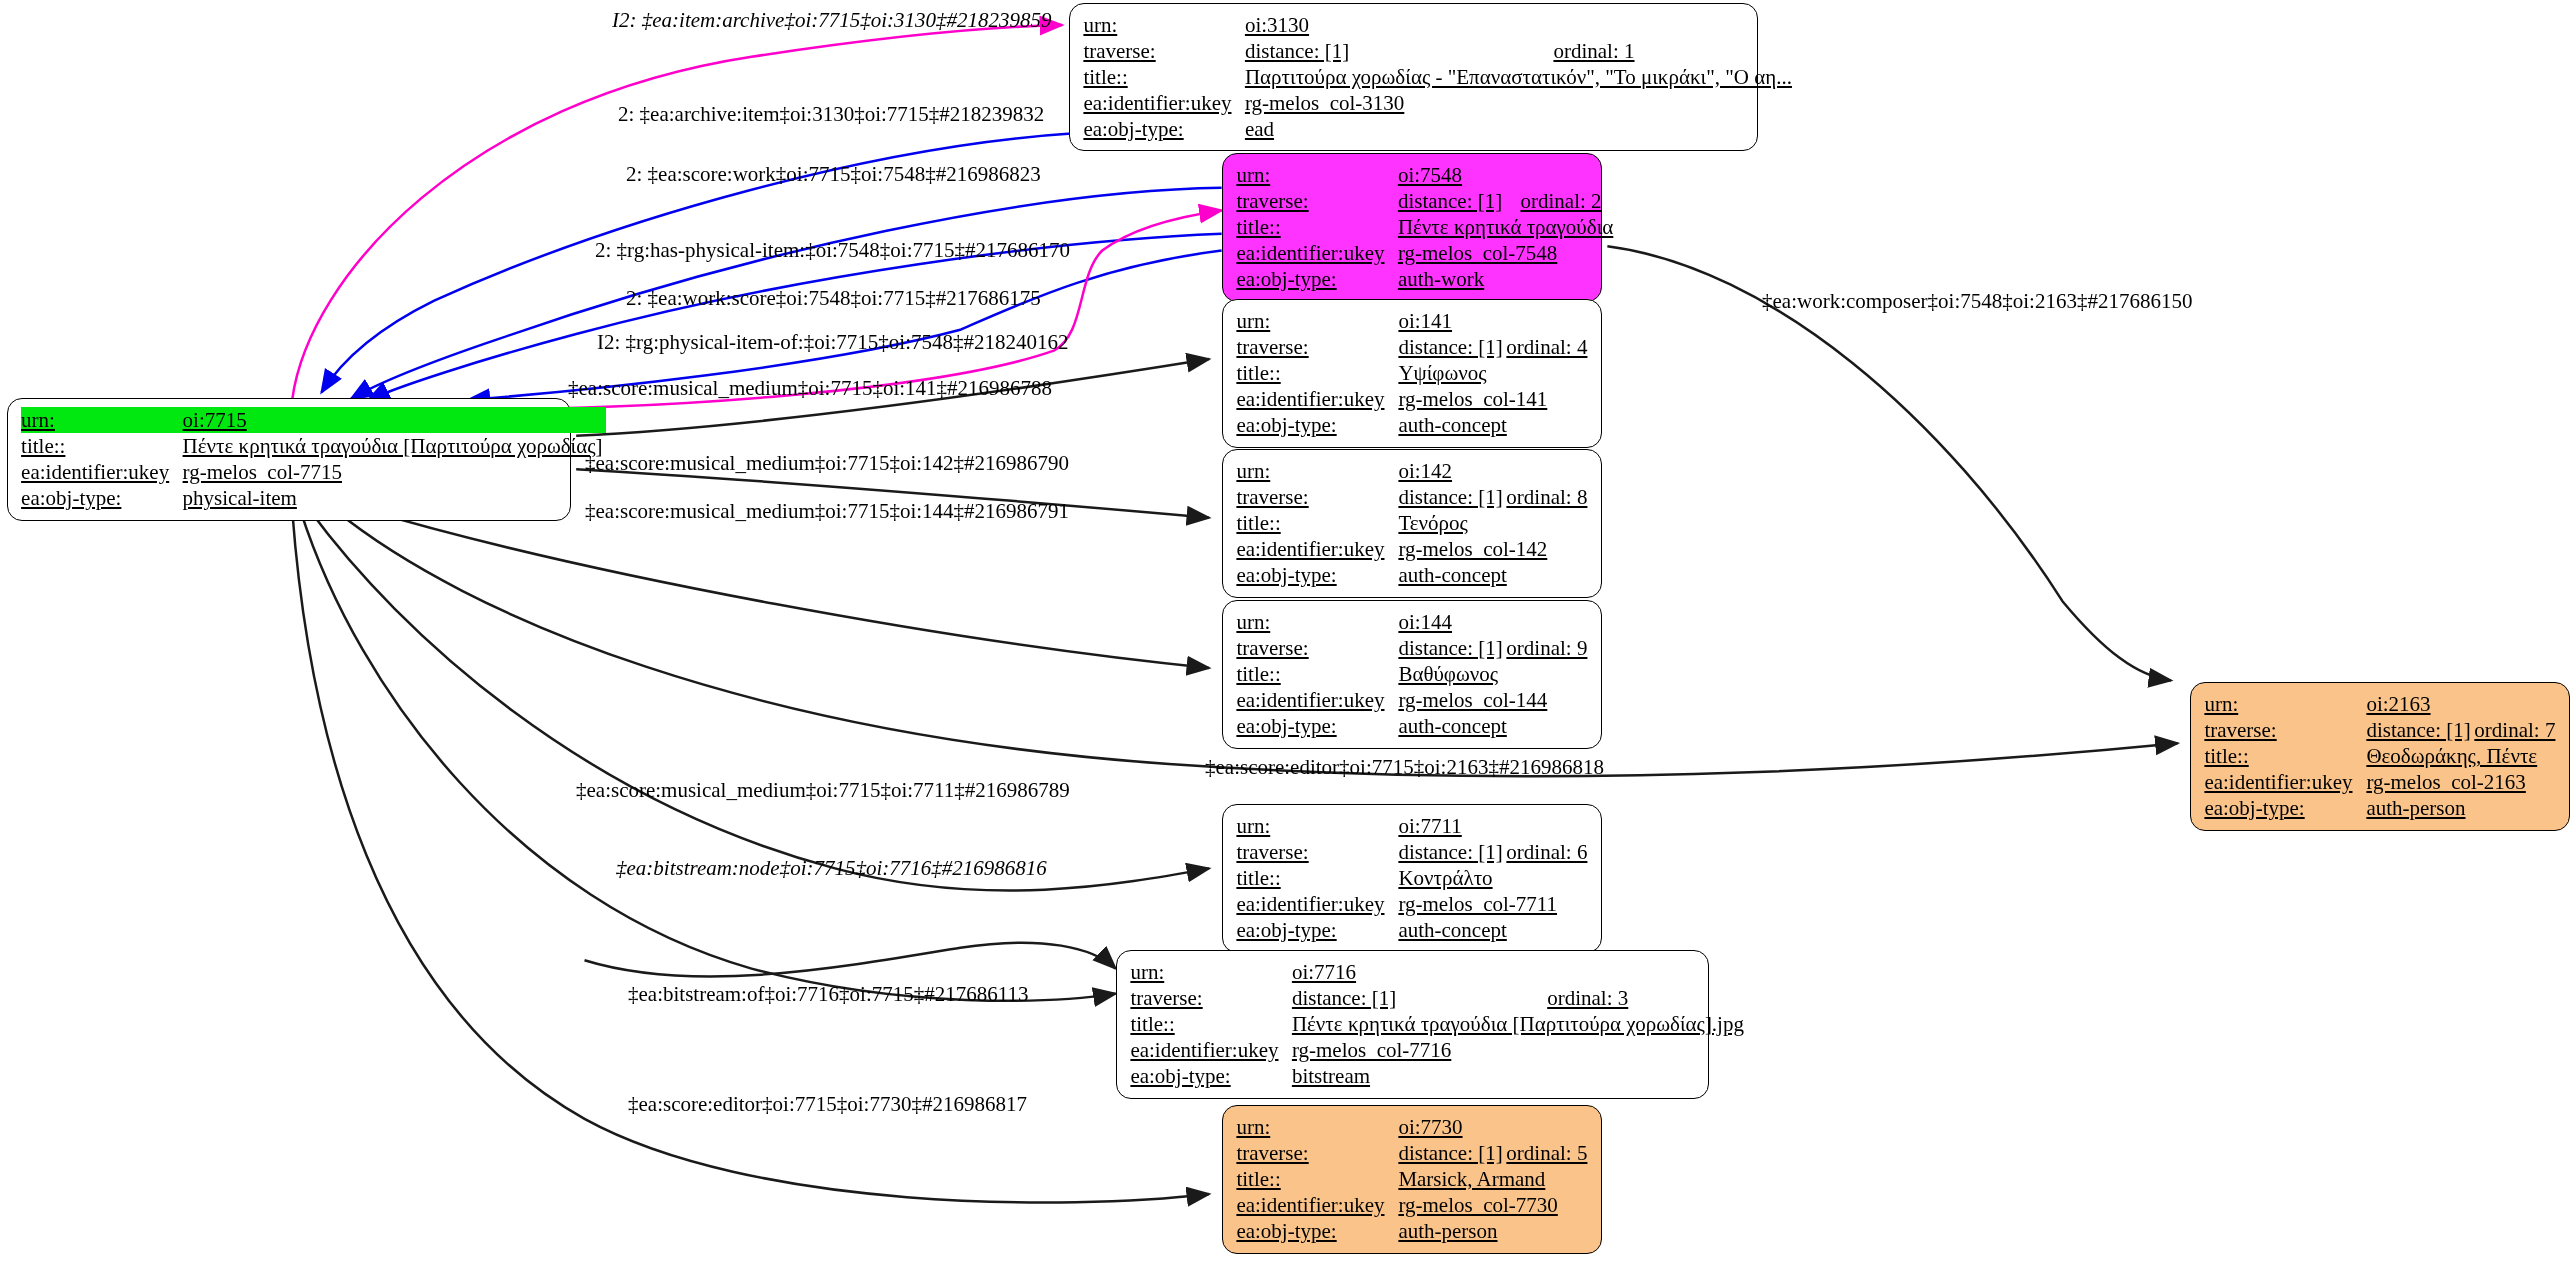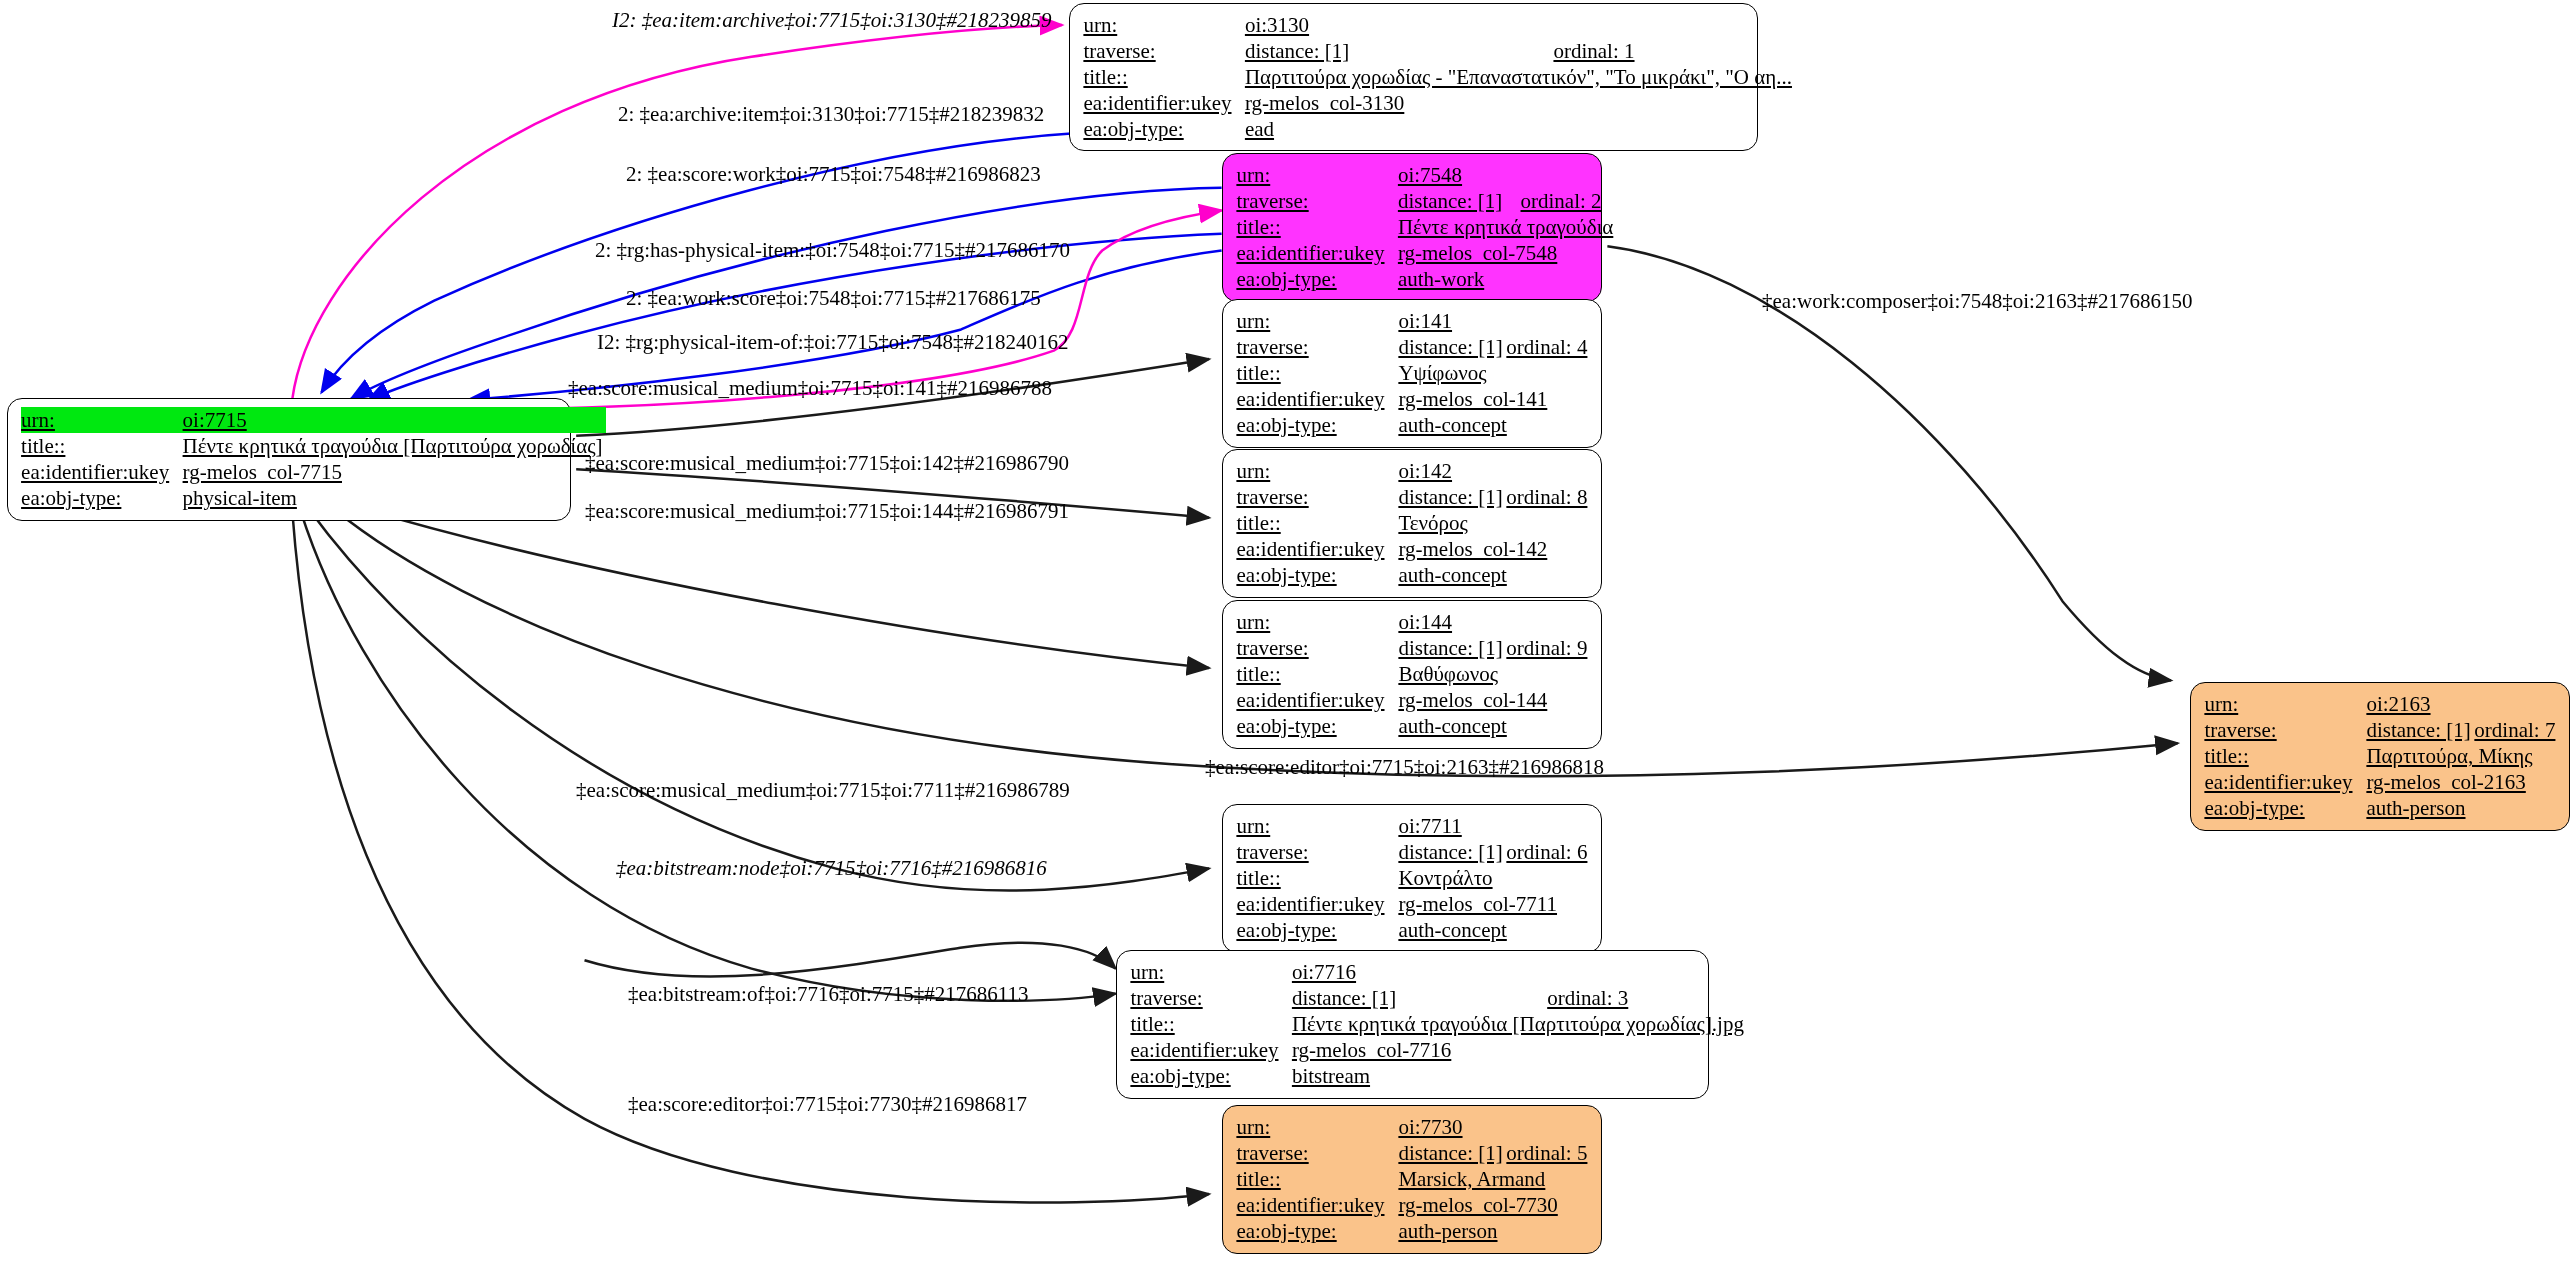--- a/index.html
+++ b/index.html
@@ -265,21 +265,21 @@
           <td class="k">urn:</td>
           <td class="v" colspan="2">oi:2163</td>
         </tr>
     <tr>
           <td class="k">traverse:</td>
           <td class="v trav-d">distance: [1]</td>
           <td class="v">ordinal: 7</td>
         </tr>
     <tr>
           <td class="k">title::</td>
-          <td class="v" colspan="2">Παρτιτούρα, Μίκης</td>
+          <td class="v" colspan="2">Θεοδωράκης, Πέντε</td>
         </tr>
     <tr>
           <td class="k">ea:identifier:ukey</td>
           <td class="v" colspan="2">rg-melos_col-2163</td>
         </tr>
     <tr>
           <td class="k">ea:obj-type:</td>
           <td class="v" colspan="2">auth-person</td>
         </tr>
   </tbody>

